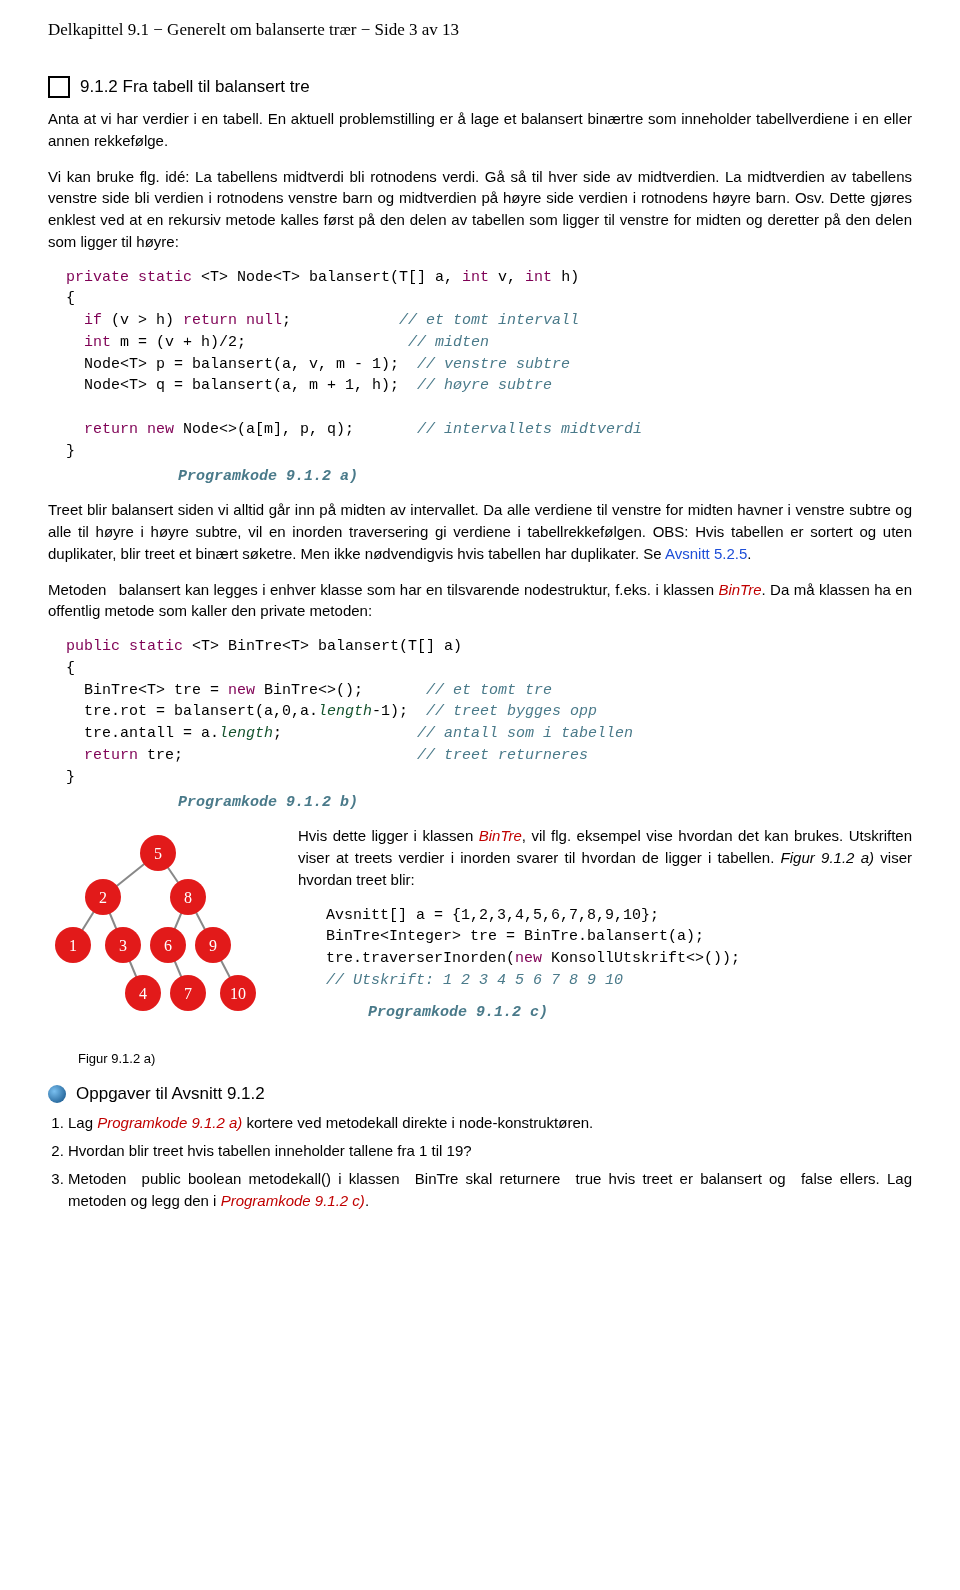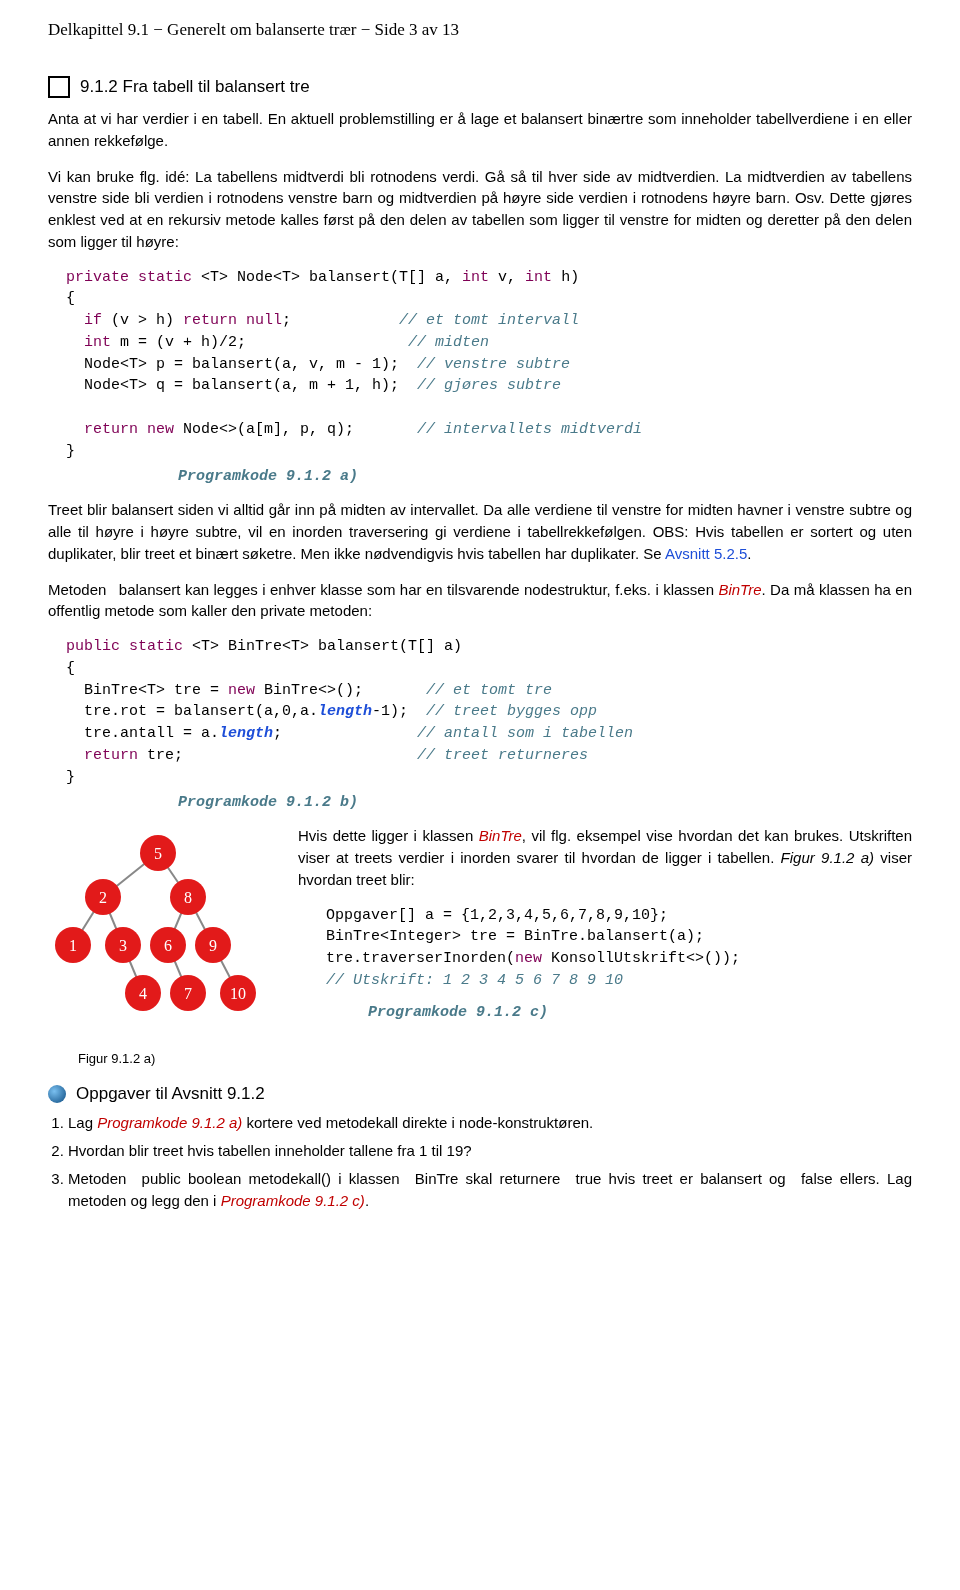--- a/index.html
+++ b/index.html
@@ -40,21 +40,21 @@
   }
   .codeblock{
     font-family:"Courier New", monospace;
     font-size:15px;
     white-space:pre;
     margin:8px 0 6px 18px;
     line-height:1.45;
   }
   .kw{color:#7f0055;font-weight:normal;}
   .cmt{color:#4a7a8a;font-style:italic;}
-  .bluei{color:#1d4ed8;font-style:italic;font-weight:bold;}
+  .bluei{color:#14532d;font-style:italic;font-weight:normal;}
   .caption{
     color:#4a7a8a;
     font-style:italic;
     font-weight:bold;
     font-family:"Courier New", monospace;
     margin-left:130px;
     margin-bottom:14px;
   }
   .red{color:#1d4ed8;}
   .redi{color:#c00000;font-style:italic;}
@@ -108,21 +108,21 @@
   </div>
 
   <p>Anta at vi har verdier i en tabell. En aktuell problemstilling er å lage et balansert binærtre som inneholder tabellverdiene i en eller annen rekkefølge.</p>
   <p>Vi kan bruke flg. idé: La tabellens midtverdi bli rotnodens verdi. Gå så til hver side av midtverdien. La midtverdien av tabellens venstre side bli verdien i rotnodens venstre barn og midtverdien på høyre side verdien i rotnodens høyre barn. Osv. Dette gjøres enklest ved at en rekursiv metode kalles først på den delen av tabellen som ligger til venstre for midten og deretter på den delen som ligger til høyre:</p>
 
   <div class="codeblock"><span class="kw">private static</span><span> &lt;T&gt; Node&lt;T&gt; balansert(T[] a, </span><span class="kw">int</span><span> v, </span><span class="kw">int</span><span> h)</span>
 <span>{</span>
 <span class="kw">  if</span><span> (v &gt; h) </span><span class="kw">return null</span><span>;            </span><span class="cmt">// et tomt intervall</span>
 <span class="kw">  int</span><span> m = (v + h)/2;                  </span><span class="cmt">// midten</span>
 <span>  Node&lt;T&gt; p = balansert(a, v, m - 1);  </span><span class="cmt">// venstre subtre</span>
-<span>  Node&lt;T&gt; q = balansert(a, m + 1, h);  </span><span class="cmt">// gjøres subtre</span>
+<span>  Node&lt;T&gt; q = balansert(a, m + 1, h);  </span><span class="cmt">// høyre subtre</span>
 <span></span>
 <span class="kw">  return new</span><span> Node&lt;&gt;(a[m], p, q);       </span><span class="cmt">// intervallets midtverdi</span>
 <span>}</span></div>
   <div class="caption">Programkode 9.1.2 a)</div>
 
   <p>
     <span>Treet blir balansert siden vi alltid går inn på midten av intervallet. Da alle verdiene til venstre for midten havner i venstre subtre og alle til høyre i høyre subtre, vil en inorden traversering gi verdiene i tabellrekkefølgen. OBS: Hvis tabellen er sortert og uten duplikater, blir treet et binært søketre. Men ikke nødvendigvis hvis tabellen har duplikater. Se </span><span class="red">Avsnitt 5.2.5</span><span>.</span>
   </p>
 
   <p>
@@ -174,21 +174,21 @@
           <circle cx="190" cy="168" r="18" fill="#e21a1a"></circle>
             <text x="190" y="174">10</text>
         </g>
       </svg>
       <div class="figcap">Figur 9.1.2 a)</div>
     </div>
     <div class="right-col">
       <p style="margin-top:0">
         <span>Hvis dette ligger i klassen </span><span class="redi">BinTre</span><span>, vil flg. eksempel vise hvordan det kan brukes. Utskriften viser at treets verdier i inorden svarer til hvordan de ligger i tabellen. </span><i>Figur 9.1.2 a)</i><span> viser hvordan treet blir:</span>
       </p>
-      <div class="codeblock" style="margin-left:28px"><span>Oppgaver[] a = {1,2,3,4,5,6,7,8,9,10};</span>
+      <div class="codeblock" style="margin-left:28px"><span>Avsnitt[] a = {1,2,3,4,5,6,7,8,9,10};</span>
 <span>BinTre&lt;Integer&gt; tre = BinTre.balansert(a);</span>
 <span>tre.traverserInorden(</span><span class="kw">new</span><span> KonsollUtskrift&lt;&gt;());</span>
 <span class="cmt">// Utskrift: 1 2 3 4 5 6 7 8 9 10</span></div>
       <div class="caption" style="margin-left:70px;margin-top:12px">Programkode 9.1.2 c)</div>
     </div>
   </div>
 
   <div class="heading-row2">
     <span class="bullet-blue"></span>
     <h3>Oppgaver til Avsnitt 9.1.2</h3>

